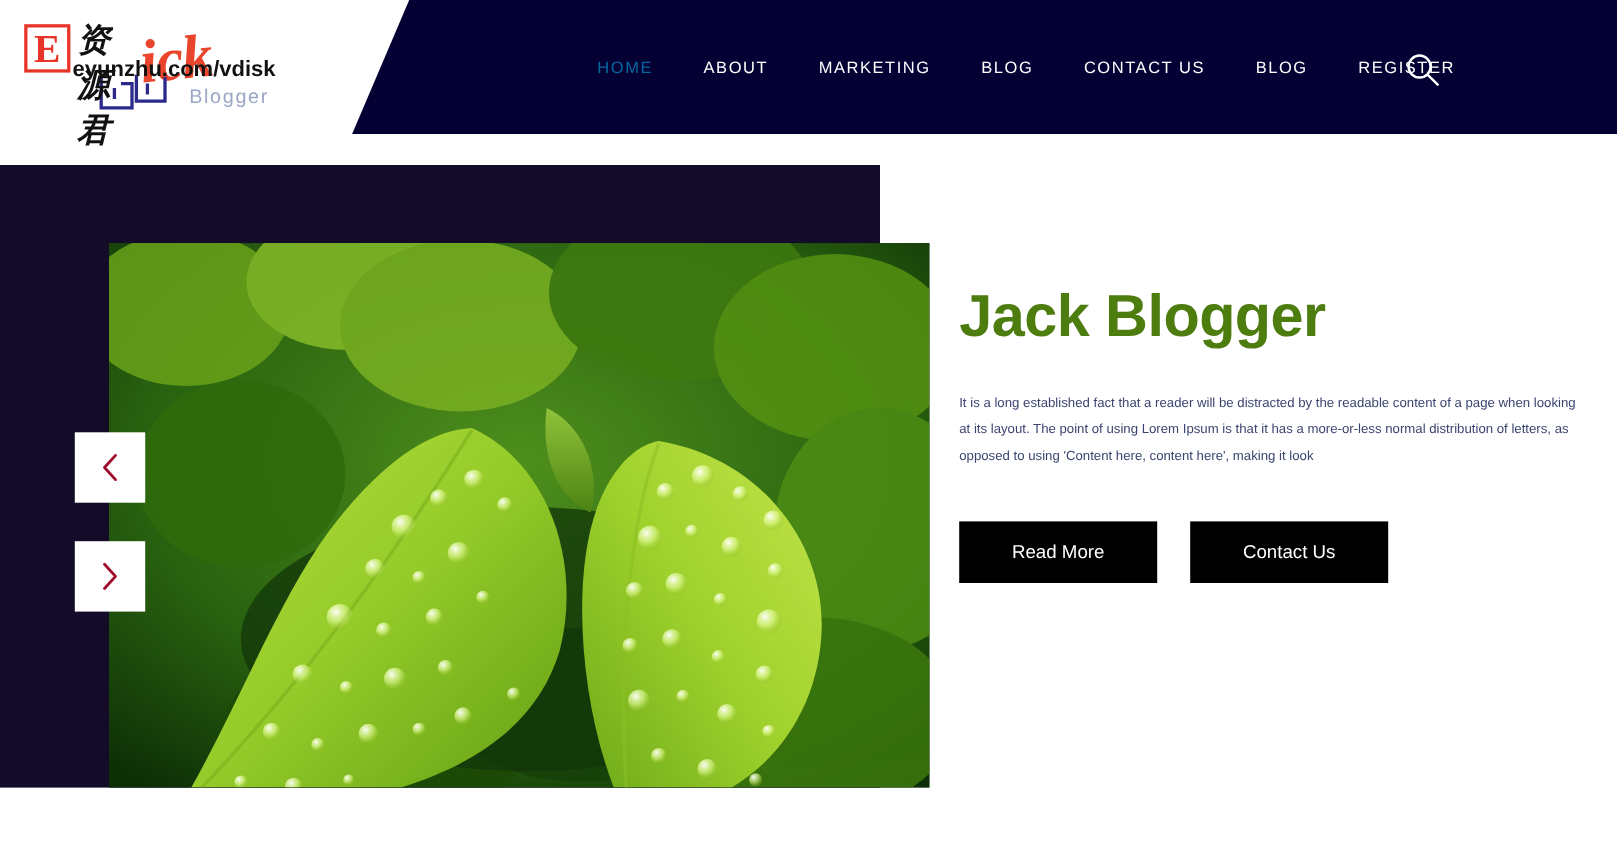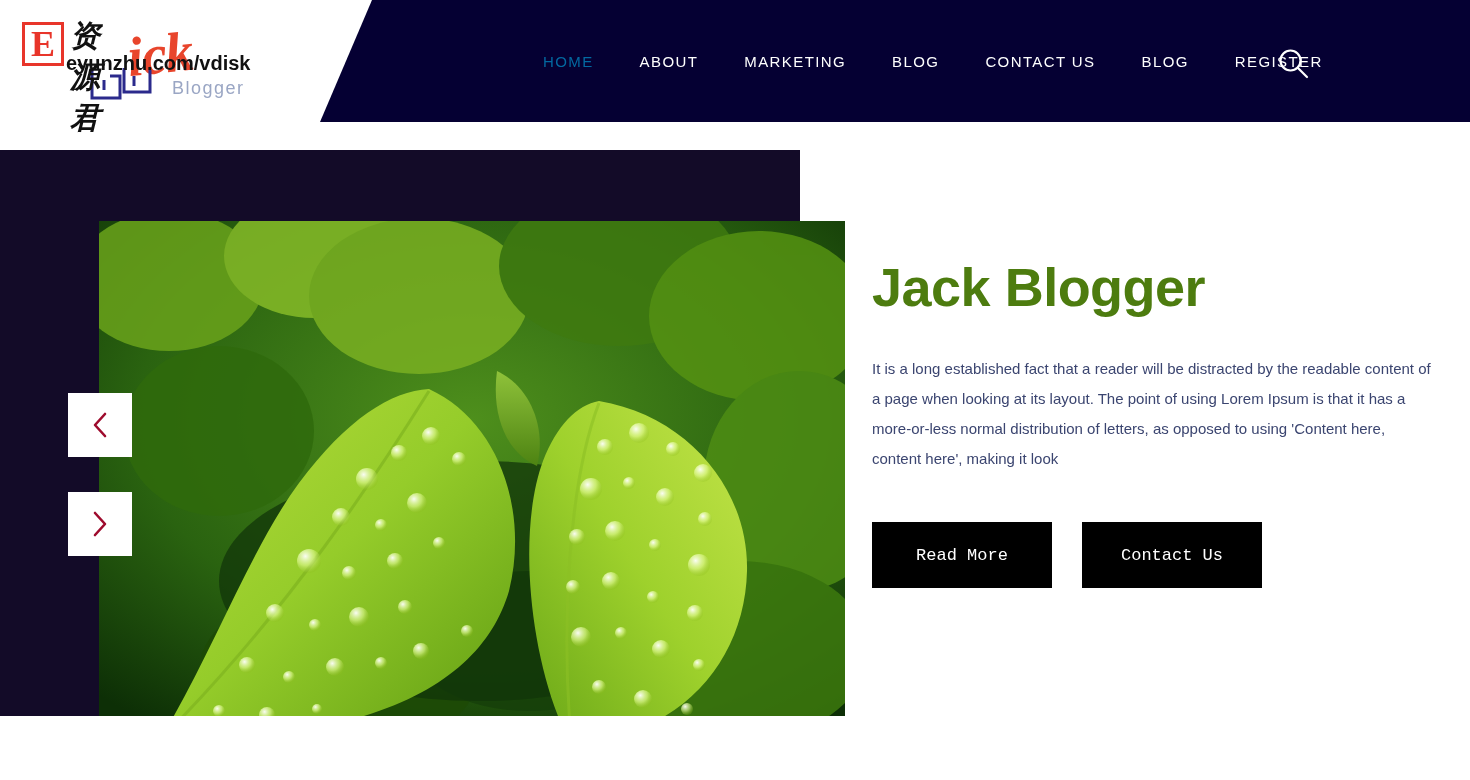--- a/index.html
+++ b/index.html
@@ -102,29 +102,29 @@
   .eyebrow {
     font-size:33px; font-weight:bold; color:#140a5e;
     letter-spacing:-0.3px; line-height:1.15;
   }
   .title {
     font-size:54px; font-weight:bold; color:#4d7c0f;
     letter-spacing:-0.5px; line-height:1.15; margin-top:6px;
   }
   .para {
     margin-top:36px;
-    font-size:15px; color:#3b4570; line-height:2.0;
+    font-size:12px; color:#3b4570; line-height:2.0;
     max-width:565px;
   }
   .btns { margin-top:48px; display:flex; gap:30px; }
   .btn {
     background:#000000; color:#ffffff;
     border:none; cursor:pointer;
-    font-family:Liberation Mono, monospace;
-    font-size:17px; height:66px; padding:0 28px;
+    font-family:Liberation Sans, sans-serif;
+    font-size:17px; height:56px; padding:0 28px;
     min-width:180px;
   }
 </style>
 </head>
 <body>
 
 <div id="page">
 
   <header class="header">
     <div class="header-navy"></div>

